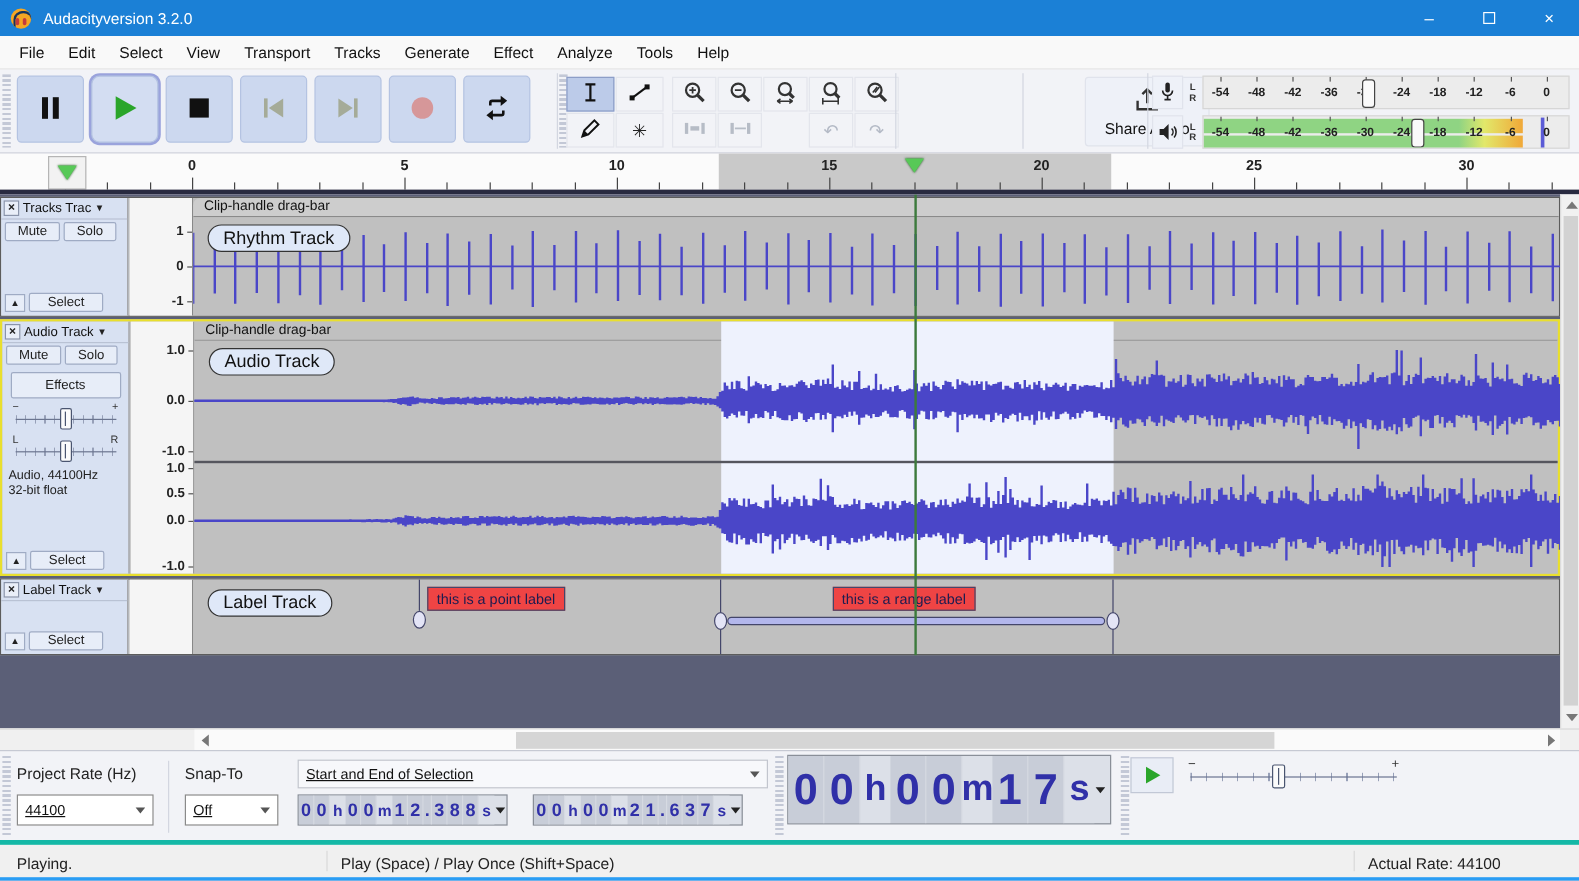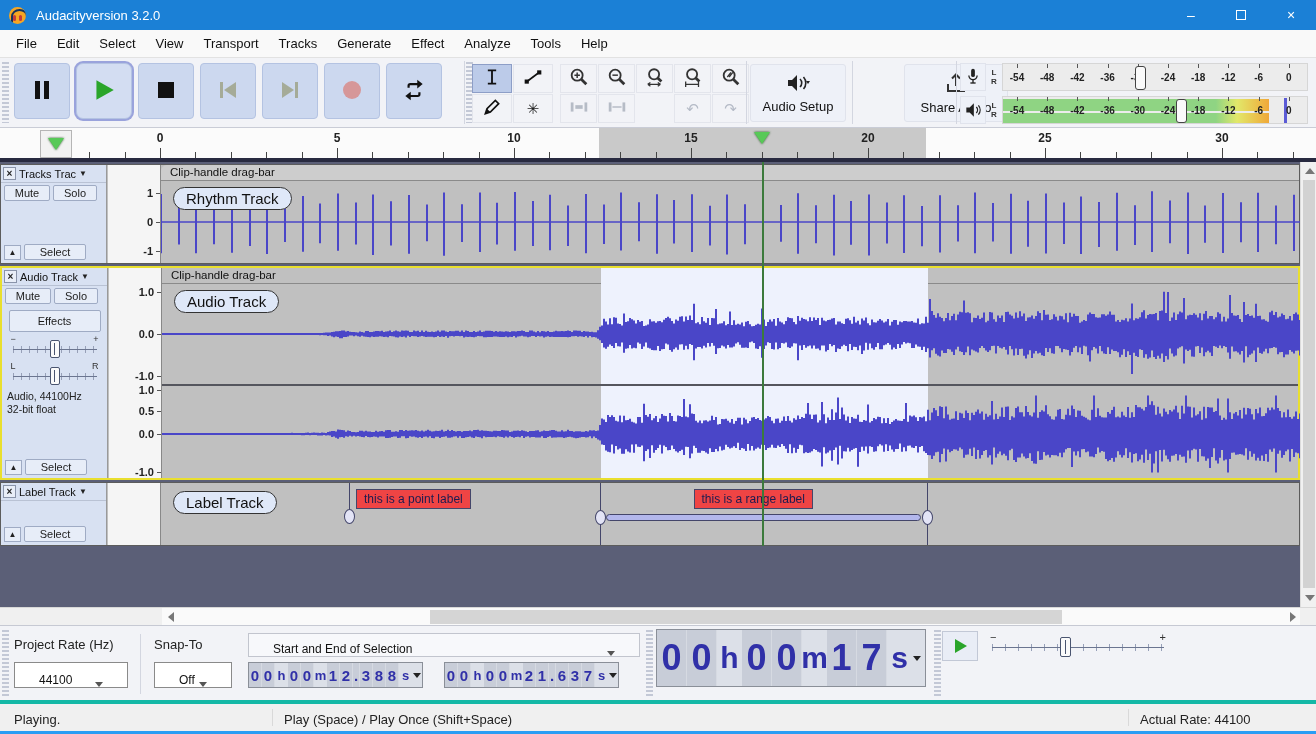--- a/index.html
+++ b/index.html
@@ -107,21 +107,21 @@
   #vscroll { position:absolute; left:1300px; top:162px; width:16px; height:445px; background:#f1f1f1; border-left:1px solid #dcdcdc; }
   #vscroll .thumb { position:absolute; left:2px; width:12px; top:18px; height:408px; background:#d2d2d2; }
   .arr { position:absolute; width:0; height:0; }
   #hscroll { position:absolute; left:0; top:607px; width:1316px; height:18px; background:#f0f0f0; border-top:1px solid #d8d8d8; }
   #hscroll .track { position:absolute; left:162px; right:16px; top:0; bottom:0; background:#fafafa; }
   #hscroll .thumb { position:absolute; left:430px; width:632px; top:2px; height:14px; background:#d5d5d5; }
 
   
   #selbar { position:absolute; left:0; top:625px; width:1316px; height:75px; background:#f2f3f7; border-top:1px solid #c6c9d3; }
   .sb-label { position:absolute; font-size:13px; color:#222; }
-  .combo { position:absolute; height:26px; background:#fff; border:1px solid #8a8a8a; font-size:12px; color:#111; display:flex; align-items:flex-end; padding:0 24px; }
+  .combo { position:absolute; height:26px; background:#fff; border:1px solid #8a8a8a; font-size:12px; color:#111; display:flex; align-items:center; padding:0 6px;text-decoration:underline; }
   .combo .caret { margin-left:auto; width:0; height:0; border-left:4px solid transparent; border-right:4px solid transparent; border-top:5px solid #555; }
   .combo.flat { background:#f7f8fb; border:1px solid #c2c5ce; }
   .timefield { position:absolute; height:26px; background:#dce0e8; border:1px solid #8a8f98; display:flex; align-items:stretch; }
   .tchar { width:13px; display:flex; align-items:center; justify-content:center; font-size:15px; font-weight:bold; color:#3030a8; background:#c8cdd8; border-right:1px solid #d6dae2; }
   .tchar.dot { width:7px; background:#c8cdd8; }
   .tunit { width:13px; display:flex; align-items:center; justify-content:center; font-size:13px; font-weight:bold; color:#3030a8; background:#dce0e8; }
   .tarrow { width:10px; display:flex; align-items:center; justify-content:center; }
   .tarrow i { width:0; height:0; border-left:4px solid transparent; border-right:4px solid transparent; border-top:5px solid #222; }
   #bigtime { position:absolute; left:656px; top:3px; width:270px; height:58px; background:#dce0e8; border:1px solid #8a8f98; display:flex; align-items:stretch; }
   #bigtime .tchar { width:30px; font-size:36px; }
@@ -293,28 +293,20 @@
               <rect x="18" y="7" width="3" height="10"></rect>
               <rect x="7" y="11.2" width="10" height="1.6"></rect>
             </g>
           </svg></span>
       </div>
       <div class="sbtn spacer"></div>
       <div class="sbtn disabled">↶</div>
       <div class="sbtn disabled">↷</div>
     </div>
   <div class="vsep" style="left:746px"></div>
-  <div class="bigbtn" id="audio-setup">
-    <span><svg width="26" height="20" viewBox="0 0 26 20">
-          <path d="M3 7 v6 h4 l5 5 V2 L7 7z" fill="#222"></path>
-          <path d="M15 6 a5.5 5.5 0 0 1 0 8 M18.5 4 a9 9 0 0 1 0 12" stroke="#222" stroke-width="1.6" fill="none"></path>
-          <path d="M22 9 l4 0 -2 3z" fill="#222" transform="translate(-1,-1)"></path>
-        </svg></span>
-    <span class="lbl">Audio Setup</span>
-  </div>
   <div class="vsep" style="left:852px"></div>
   <div class="bigbtn" id="share-audio">
     <span><svg width="24" height="22" viewBox="0 0 24 22">
           <g stroke="#333" stroke-width="2" fill="none">
             <path d="M4 12 v7 h16 v-7"></path>
             <path d="M12 14 V3"></path>
             <path d="M8 6.5 L12 2.5 l4 4"></path>
           </g>
         </svg></span>
     <span class="lbl">Share Audio</span>

